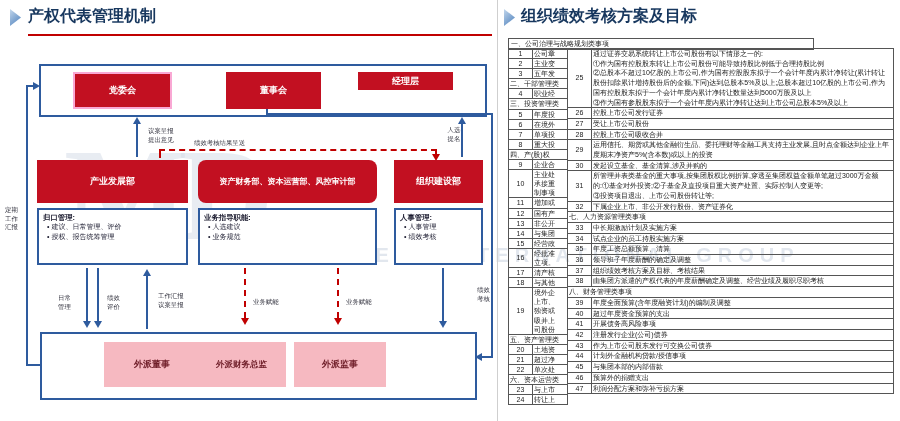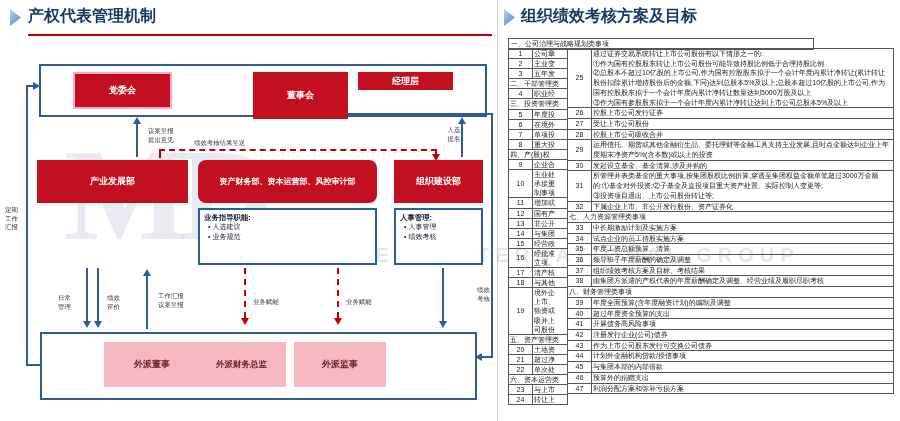--- a/index.html
+++ b/index.html
@@ -58,21 +58,21 @@
   <div class="wm wm-logo">MD</div>
   <div class="wm wm-text">MANAGEMENT INTERNATIONAL GROUP</div>
   <div class="divider"></div>
 
   <div class="bullet" style="left:10px;top:9px;"></div>
   <div class="title" style="left:28px;top:6px;">产权代表管理机制</div>
   <div class="redline" style="left:28px;top:34px;width:464px;"></div>
 
   <div class="rect" style="left:39px;top:64px;width:444px;height:49px;"></div>
   <div class="redbox" style="left:73px;top:72px;width:95px;height:33px;border:2px solid #f9a8d4;">党委会</div>
-  <div class="redbox" style="left:226px;top:72px;width:95px;height:47px;margin-left:27px;">董事会</div>
+  <div class="redbox" style="left:226px;top:72px;width:95px;height:37px;">董事会</div>
   <div class="redbox" style="left:358px;top:72px;width:95px;height:18px;font-family:Liberation Mono, monospace;">经理层</div>
 
   <div class="vline" style="left:26px;top:85px;height:281px;"></div>
   <div class="hline" style="left:26px;top:364px;width:15px;"></div>
   <div class="hline" style="left:26px;top:85px;width:8px;"></div>
   <div class="ah ah-right" style="left:33px;top:82px;"></div>
   <div class="lbl" style="left:5px;top:206px;width:16px;">定期
 工作
 汇报</div>
 
@@ -95,20 +95,25 @@
 
   <div class="vline" style="left:461px;top:122px;height:35px;"></div>
   <div class="ah ah-up" style="left:458px;top:117px;"></div>
   <div class="lbl" style="left:443px;top:126px;width:22px;text-align:center;">人选
 提名</div>
 
   <div class="redbox" style="left:37px;top:160px;width:151px;height:43px;">产业发展部</div>
   <div class="redbox" style="left:198px;top:160px;width:179px;height:43px;font-size:8px;border-radius:8px;">资产财务部、资本运营部、风控审计部</div>
   <div class="redbox" style="left:394px;top:160px;width:89px;height:43px;">组织建设部</div>
 
+  <div class="subbox" style="left:37px;top:208px;width:151px;height:57px;">
+    <div class="st">归口管理:</div>
+    <div class="bl">建议、日常管理、评价</div>
+    <div class="bl">授权、报告统筹管理</div>
+  </div>
   <div class="subbox" style="left:198px;top:208px;width:179px;height:57px;">
     <div class="st">业务指导职能:</div>
     <div class="bl">人选建议</div>
     <div class="bl">业务规范</div>
   </div>
   <div class="subbox" style="left:394px;top:208px;width:89px;height:57px;">
     <div class="st">人事管理:</div>
     <div class="bl">人事管理</div>
     <div class="bl">绩效考核</div>
   </div>

